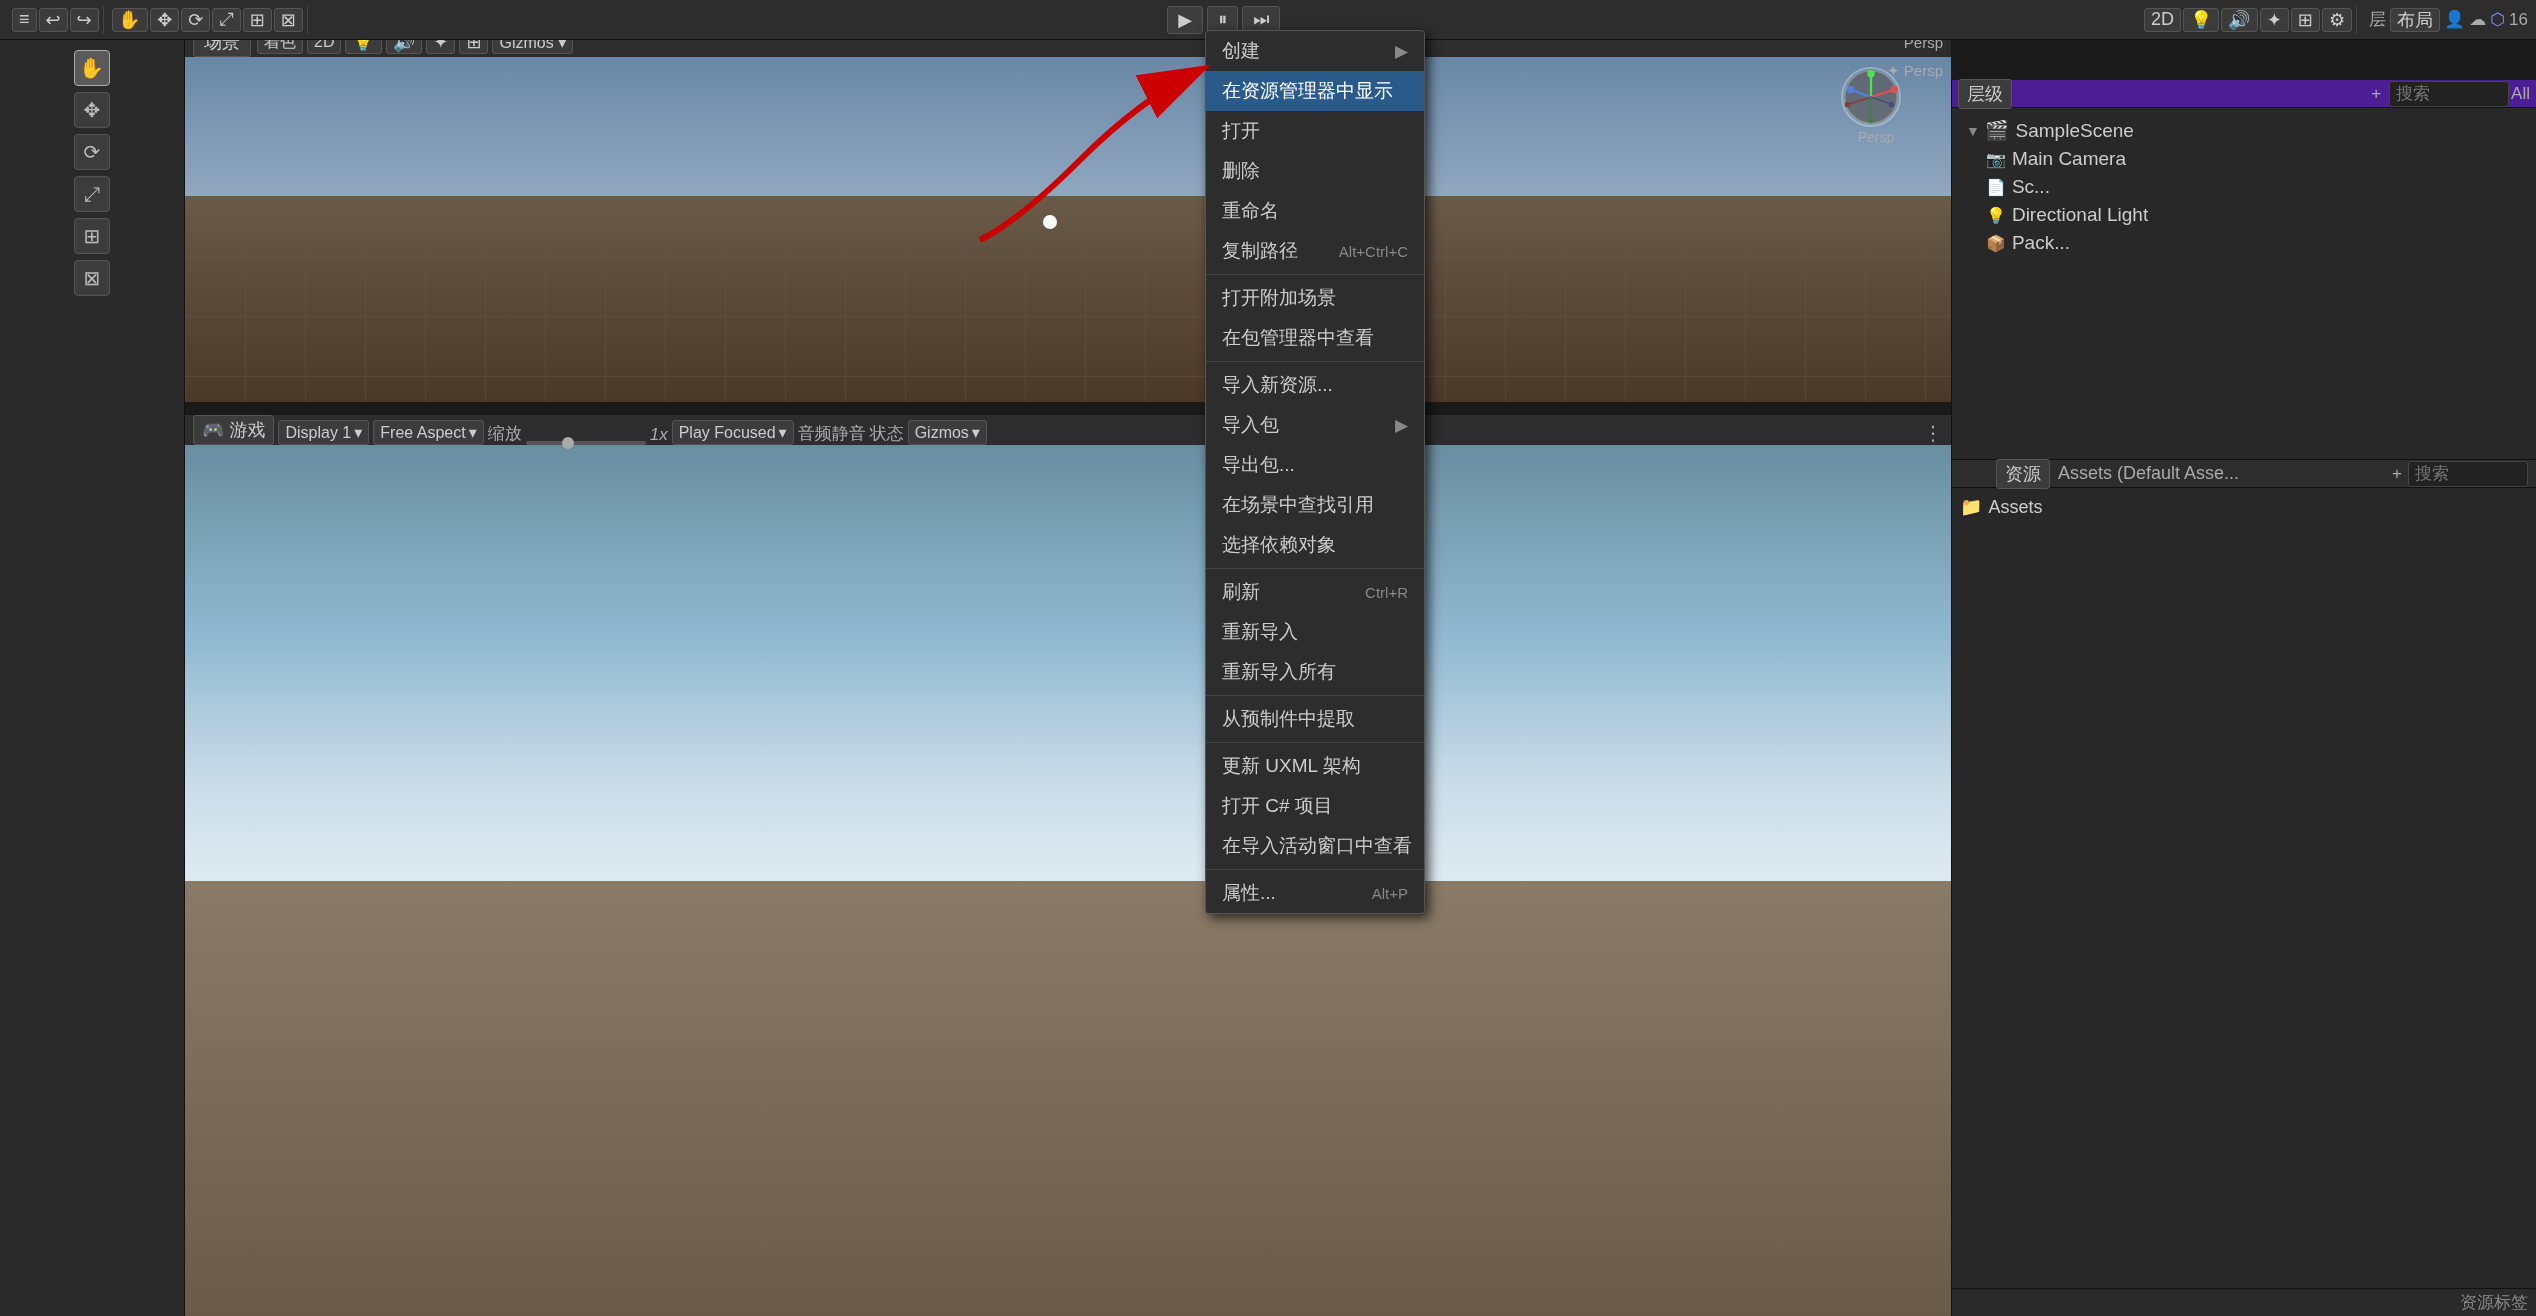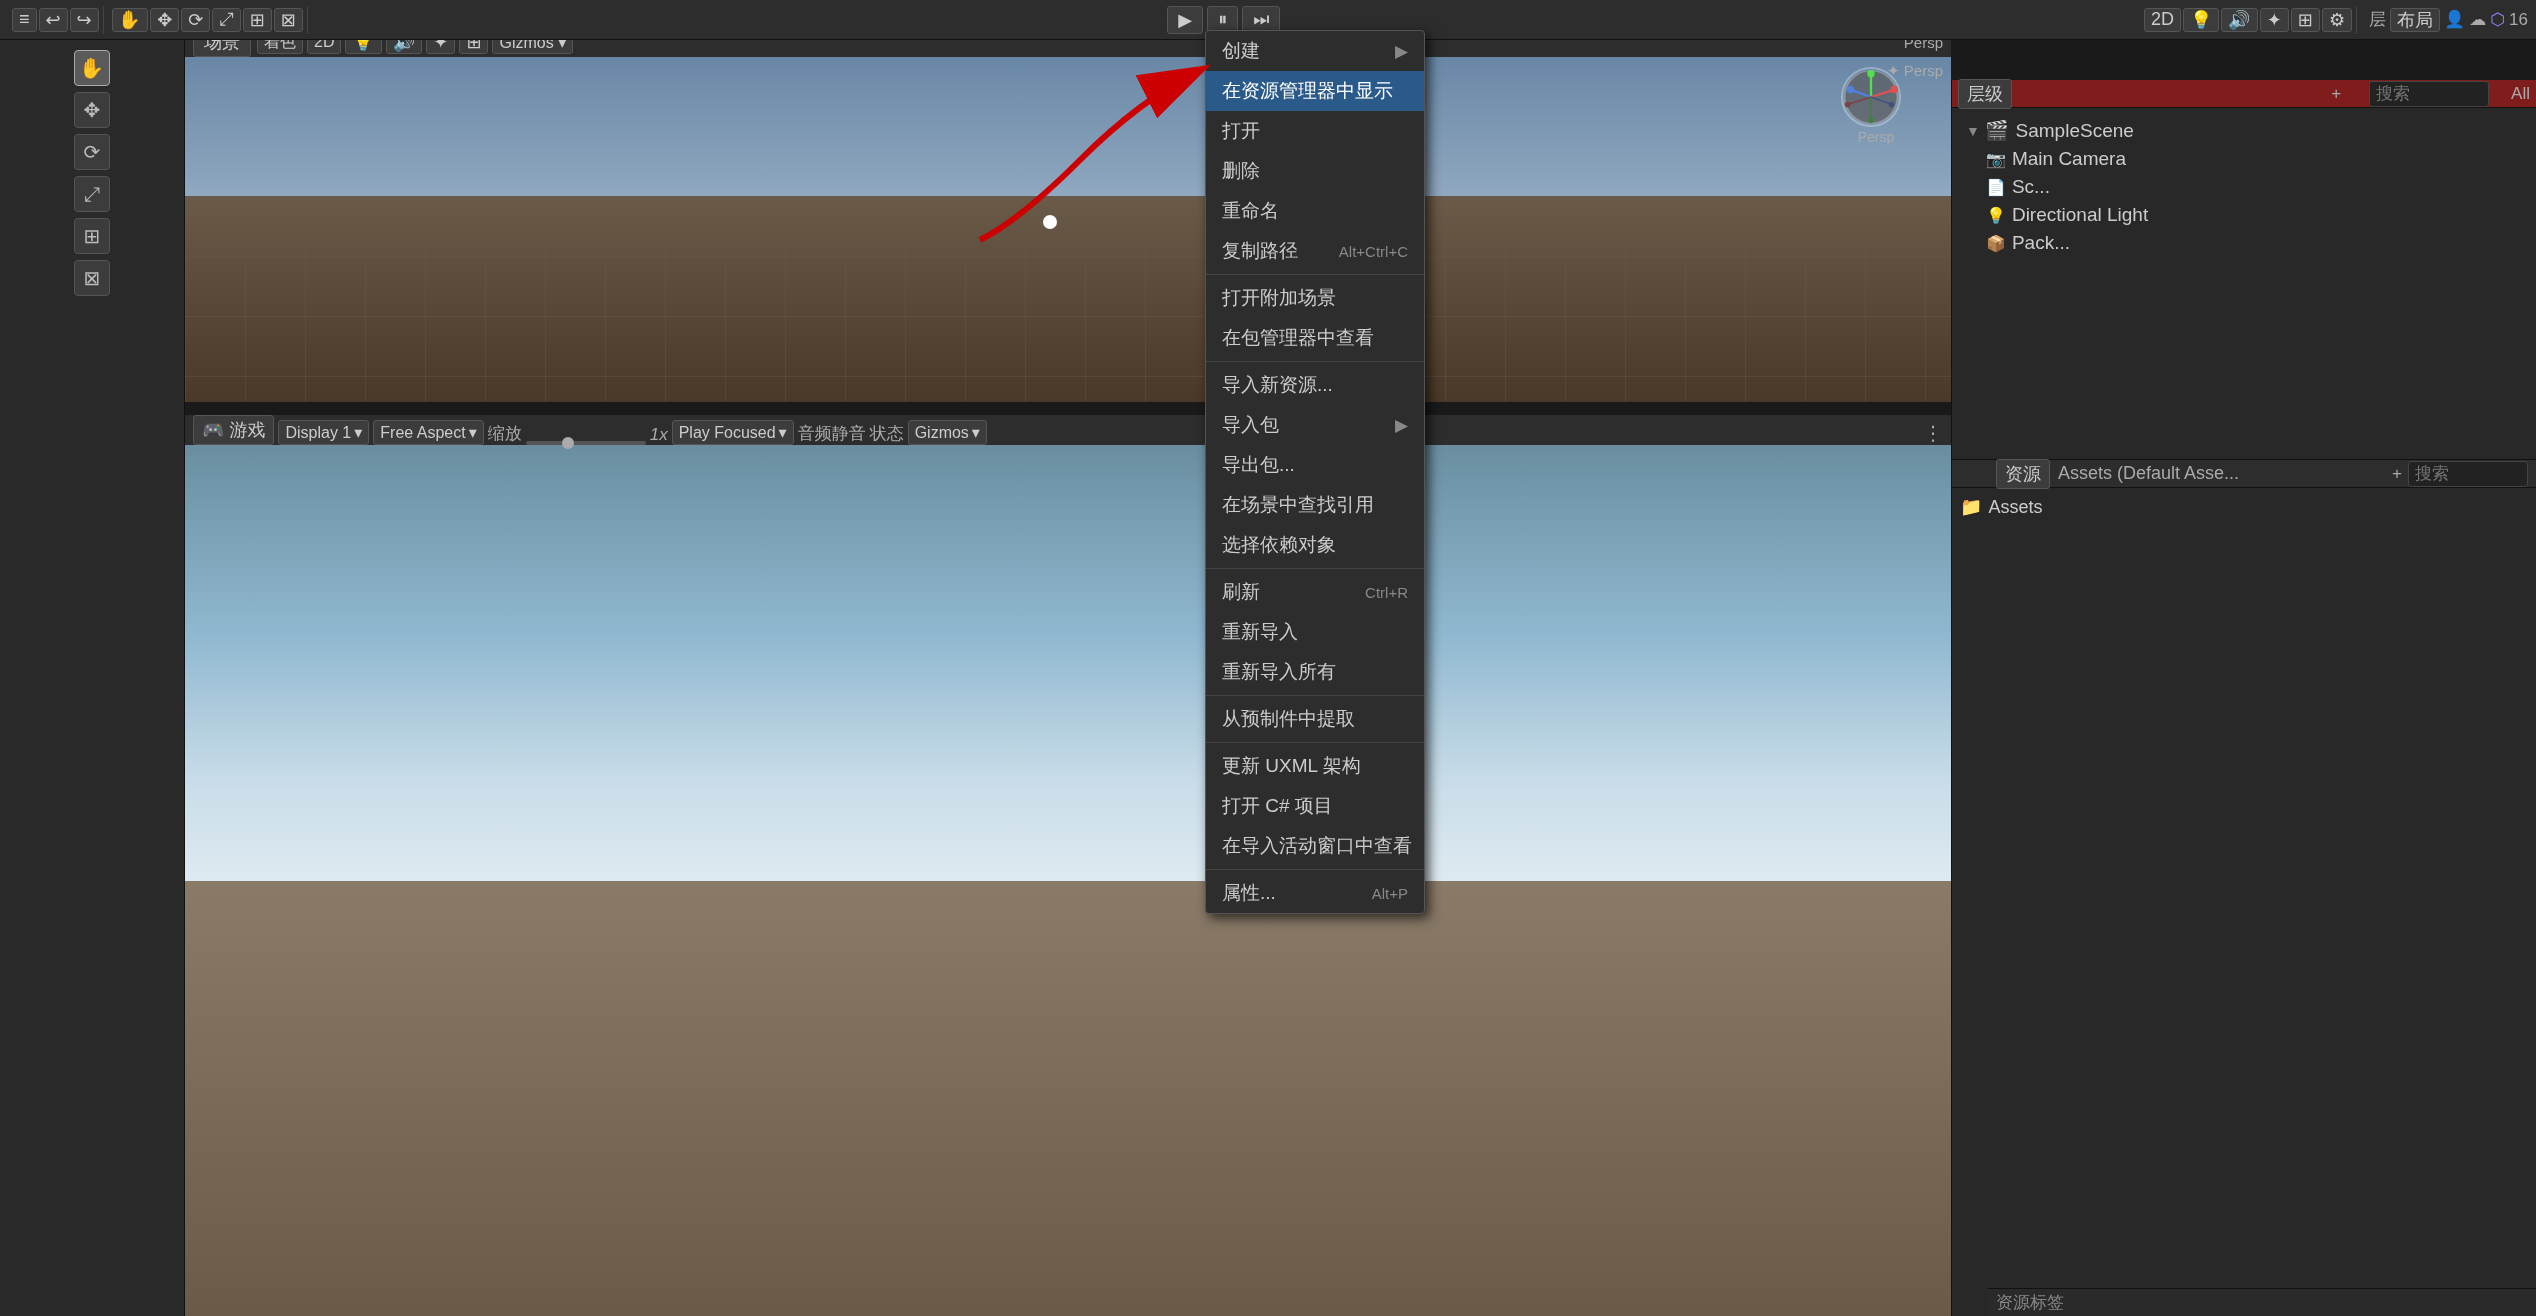--- a/index.html
+++ b/index.html
@@ -374,25 +374,25 @@
       position: absolute;
       top: 40px;
       right: 0;
       width: 585px;
       bottom: 0;
     }
 
     
     .hierarchy-toolbar {
       height: 28px;
-      background: #7f1d1d;
+      background: #4c1d95;
       display: flex;
       align-items: center;
       padding: 0 6px;
-      gap: 22px;
+      gap: 2px;
       border-bottom: 1px solid #111;
     }
 
     .hier-btn {
       background: none;
       border: none;
       color: #aaa;
       font-size: 17px;
       cursor: pointer;
       padding: 2px 6px;
@@ -614,21 +614,21 @@
       <button class="hier-btn">+</button>
       <input type="text" style="background: rgb(34, 34, 34); border: 1px solid rgb(68, 68, 68); border-radius: 3px; padding: 2px 6px; color: rgb(204, 204, 204); font-size: 17px; width: 120px;" placeholder="搜索">
     </div>
     <div style="padding:8px;display:flex;flex-direction:column;gap:4px;">
       <div style="display:flex;align-items:center;gap:6px;font-size:18px;cursor:pointer;">
         <span>📁</span>
         <span>Assets</span>
       </div>
     </div>
 
-    <div style="position:absolute;bottom:0;left:0;right:0;height:28px;background:#2a2a2a;border-top:1px solid #111;display:flex;align-items:center;padding:0 8px;justify-content:flex-start;margin-left:36px;">
+    <div style="position:absolute;bottom:0;left:0;right:0;height:28px;background:#2a2a2a;border-top:1px solid #111;display:flex;align-items:center;padding:0 8px;justify-content:flex-end;">
       <span style="font-size:17px;color:#888;">资源标签</span>
     </div>
   </div>
 </div>
 
 <div class="context-menu" id="context-menu">
 <div class="menu-item">
       <span>创建</span>
       <span class="menu-arrow">▶</span>
     </div>

